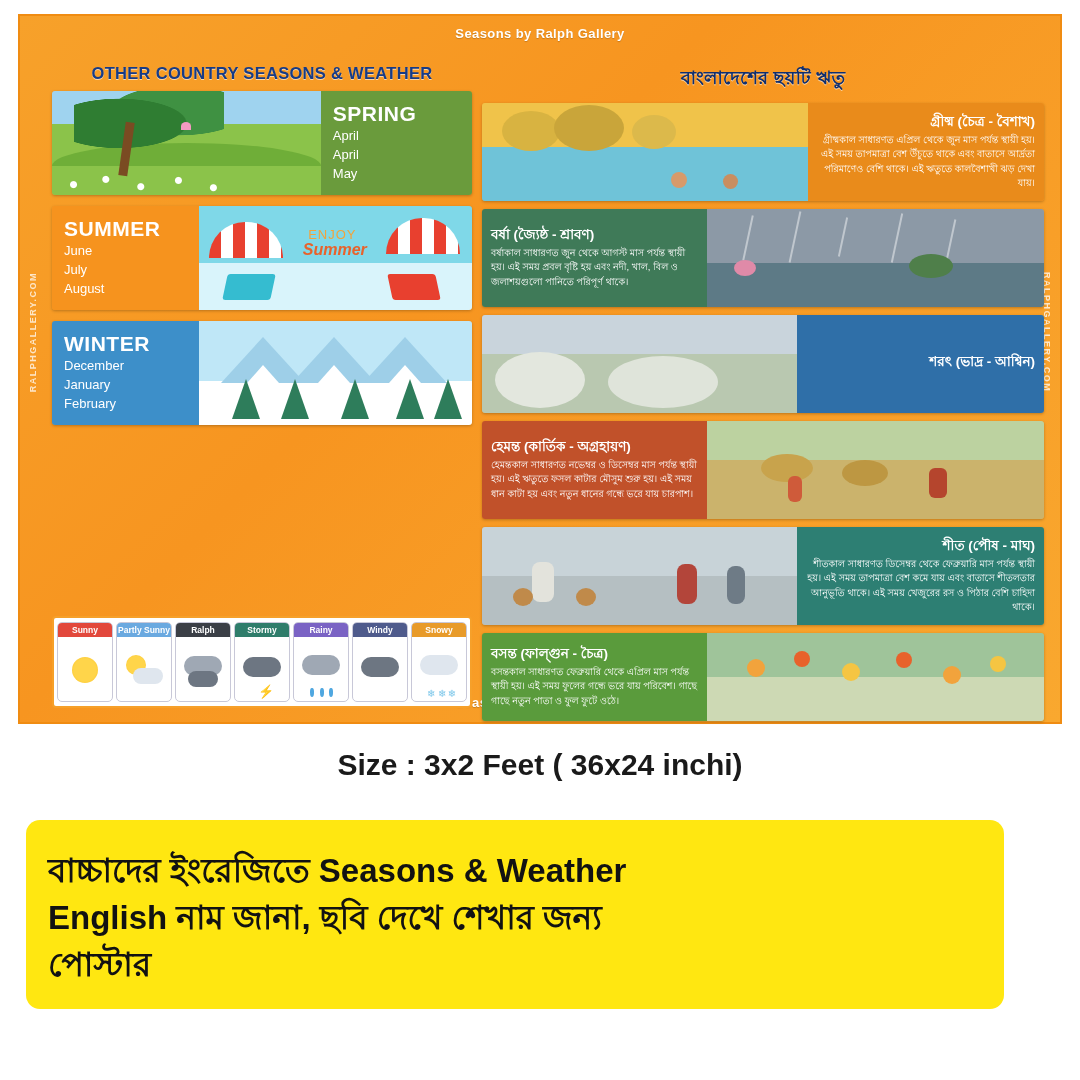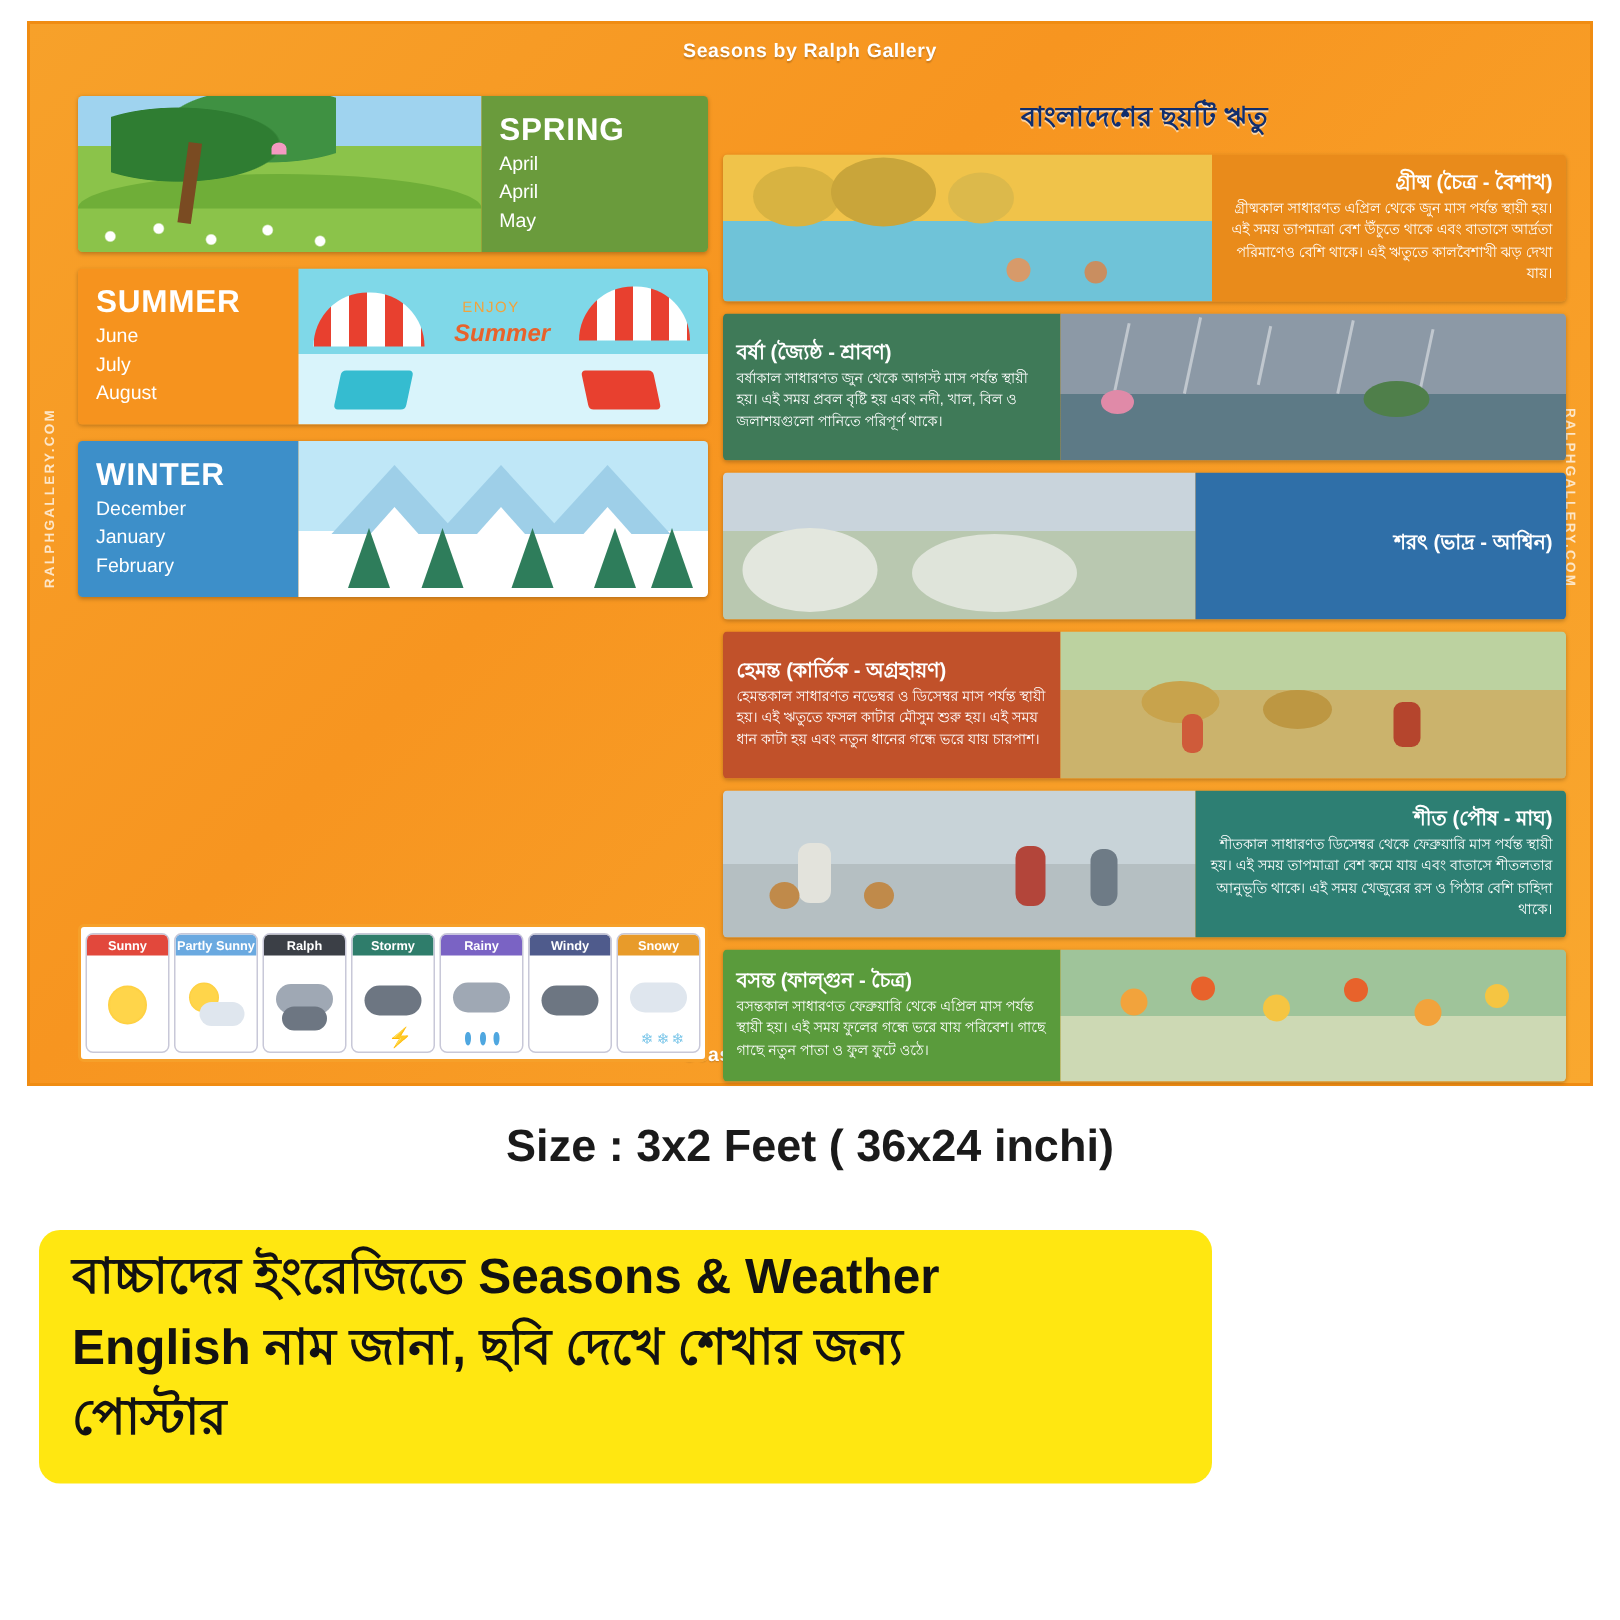--- a/index.html
+++ b/index.html
@@ -130,21 +130,21 @@
   }
   .umb1 { left: 10px; top: 16px; }
   .umb2 { right: 12px; top: 12px; }
   .chair1, .chair2 { position: absolute; bottom: 10px; width: 48px; height: 26px;
     background: #35bcd0; border-radius: 3px; transform: skewX(-12deg); }
   .chair1 { left: 26px; }
   .chair2 { right: 34px; background: #e8402f; transform: skewX(12deg); }
   .summer-script { position: absolute; left: 38%; top: 34%;
     color: #e8622b; font-size: 16px; font-style: italic; font-weight: bold; }
   .summer-enjoy { position: absolute; left: 40%; top: 20%;
-    color: #f2a33c; font-size: 10px; letter-spacing: 1px; }
+    color: #f2a33c; font-size: 13px; letter-spacing: 1px; }
 
   
   .c-fall .en-art { order: 1; width: 64%;
     background: linear-gradient(#b44e1c 0 40%, #d98a3e 40% 68%, #8c3b16 68% 100%); }
   .c-fall .en-panel { order: 2; width: 36%; background: #d4571c; }
   .fall-road { position: absolute; left: 18%; right: 18%; bottom: 0; height: 46%;
     background: linear-gradient(#c9762f,#a8531d);
     clip-path: polygon(38% 0, 62% 0, 100% 100%, 0 100%); }
   .fall-trunk { position: absolute; left: 16%; top: 6%; width: 13px; height: 72%;
     background: #5a3016; transform: rotate(-6deg); }
@@ -243,44 +243,45 @@
     position: absolute;
     left: 0; right: 0; top: 748px;
     text-align: center;
     font-size: 30px;
     font-weight: bold;
     color: #1a1a1a;
   }
   .yellow-box {
     position: absolute;
     left: 26px; top: 820px;
-    width: 782px;
+    width: 978px;
     background: #ffe711;
     border-radius: 14px;
-    padding: 8px 22px 20px 22px;
+    padding: 28px 22px 20px 22px;
   }
   .yellow-line {
     font-size: 33px;
     font-weight: bold;
     color: #121212;
     line-height: 1.42;
   }
 </style>
 </head>
 <body>
 
 <div class="poster">
   <div class="poster-inner">
 
     <div class="poster-title-top">Seasons by Ralph Gallery</div>
     <div class="poster-title-bottom">Seasons by Ralph Gallery</div>
     <div class="watermark-left">RALPHGALLERY.COM</div>
     <div class="watermark-right">RALPHGALLERY.COM</div>
 
     <div class="col-left">
+      <div class="col-head">OTHER COUNTRY SEASONS &amp; WEATHER</div>
 
       <div class="en-card c-spring">
         <div class="en-art">
           <div class="spring-hill"></div>
           <div class="spring-tree"></div>
           <div class="spring-trunk"></div>
           <div class="butterfly"></div>
         </div>
         <div class="en-panel">
           <div class="en-name">SPRING</div>

